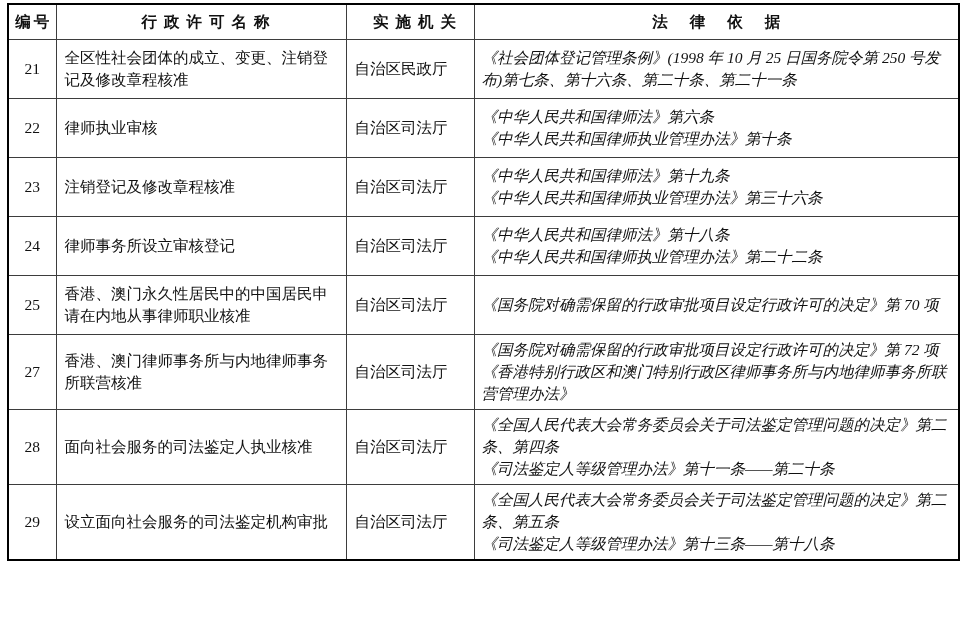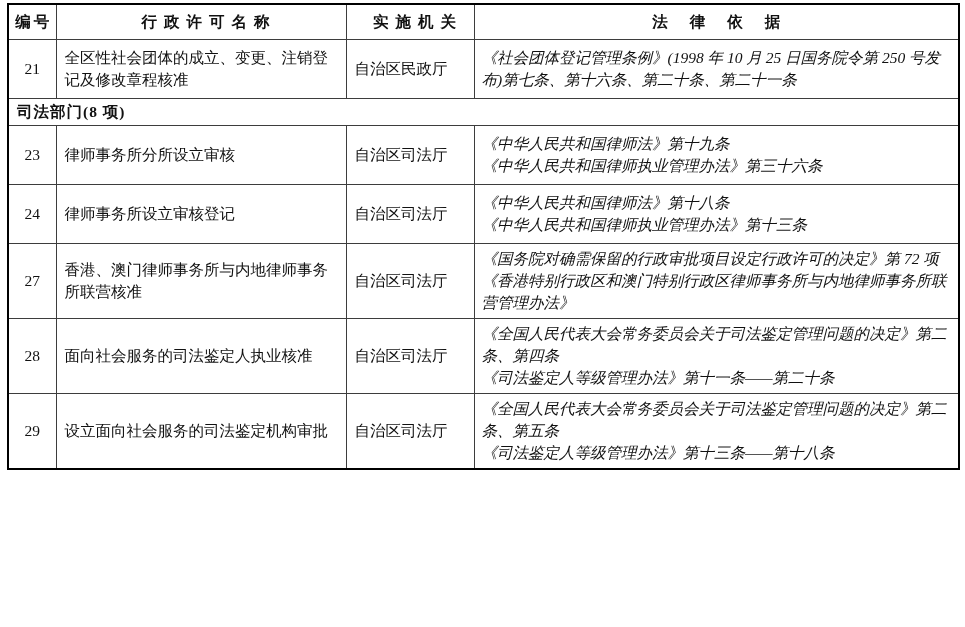--- a/index.html
+++ b/index.html
@@ -96,39 +96,53 @@
     </thead>
     <tbody id="table-body">
         <tr class="item-row">
           <td class="cell-no">21</td>
           <td class="cell-name">全区性社会团体的成立、变更、注销登记及修改章程核准</td>
           <td class="cell-agency">自治区民政厅</td>
           <td class="cell-basis">
             <span class="basis-line">《社会团体登记管理条例》(1998 年 10 月 25 日国务院令第 250 号发布)第七条、第十六条、第二十条、第二十一条</span>
           </td>
         </tr>
-        <tr class="section-row">
-          <td colspan="4">司法部门(8 项)</td>
+        <tr class="item-row">
+          <td class="cell-no">22</td>
+          <td class="cell-name">律师执业审核</td>
+          <td class="cell-agency">自治区司法厅</td>
+          <td class="cell-basis">
+            <span class="basis-line">《中华人民共和国律师法》第六条</span>
+            <span class="basis-line">《中华人民共和国律师执业管理办法》第十条</span>
+          </td>
         </tr>
         <tr class="item-row">
           <td class="cell-no">23</td>
-          <td class="cell-name">律师事务所分所设立审核</td>
+          <td class="cell-name">注销登记及修改章程核准</td>
           <td class="cell-agency">自治区司法厅</td>
           <td class="cell-basis">
             <span class="basis-line">《中华人民共和国律师法》第十九条</span>
             <span class="basis-line">《中华人民共和国律师执业管理办法》第三十六条</span>
           </td>
         </tr>
         <tr class="item-row">
           <td class="cell-no">24</td>
           <td class="cell-name">律师事务所设立审核登记</td>
           <td class="cell-agency">自治区司法厅</td>
           <td class="cell-basis">
             <span class="basis-line">《中华人民共和国律师法》第十八条</span>
-            <span class="basis-line">《中华人民共和国律师执业管理办法》第十三条</span>
+            <span class="basis-line">《中华人民共和国律师执业管理办法》第二十二条</span>
+          </td>
+        </tr>
+        <tr class="item-row">
+          <td class="cell-no">25</td>
+          <td class="cell-name">香港、澳门永久性居民中的中国居民申请在内地从事律师职业核准</td>
+          <td class="cell-agency">自治区司法厅</td>
+          <td class="cell-basis">
+            <span class="basis-line">《国务院对确需保留的行政审批项目设定行政许可的决定》第 70 项</span>
           </td>
         </tr>
         <tr class="item-row">
           <td class="cell-no">27</td>
           <td class="cell-name">香港、澳门律师事务所与内地律师事务所联营核准</td>
           <td class="cell-agency">自治区司法厅</td>
           <td class="cell-basis">
             <span class="basis-line">《国务院对确需保留的行政审批项目设定行政许可的决定》第 72 项</span>
             <span class="basis-line">《香港特别行政区和澳门特别行政区律师事务所与内地律师事务所联营管理办法》</span>
           </td>

